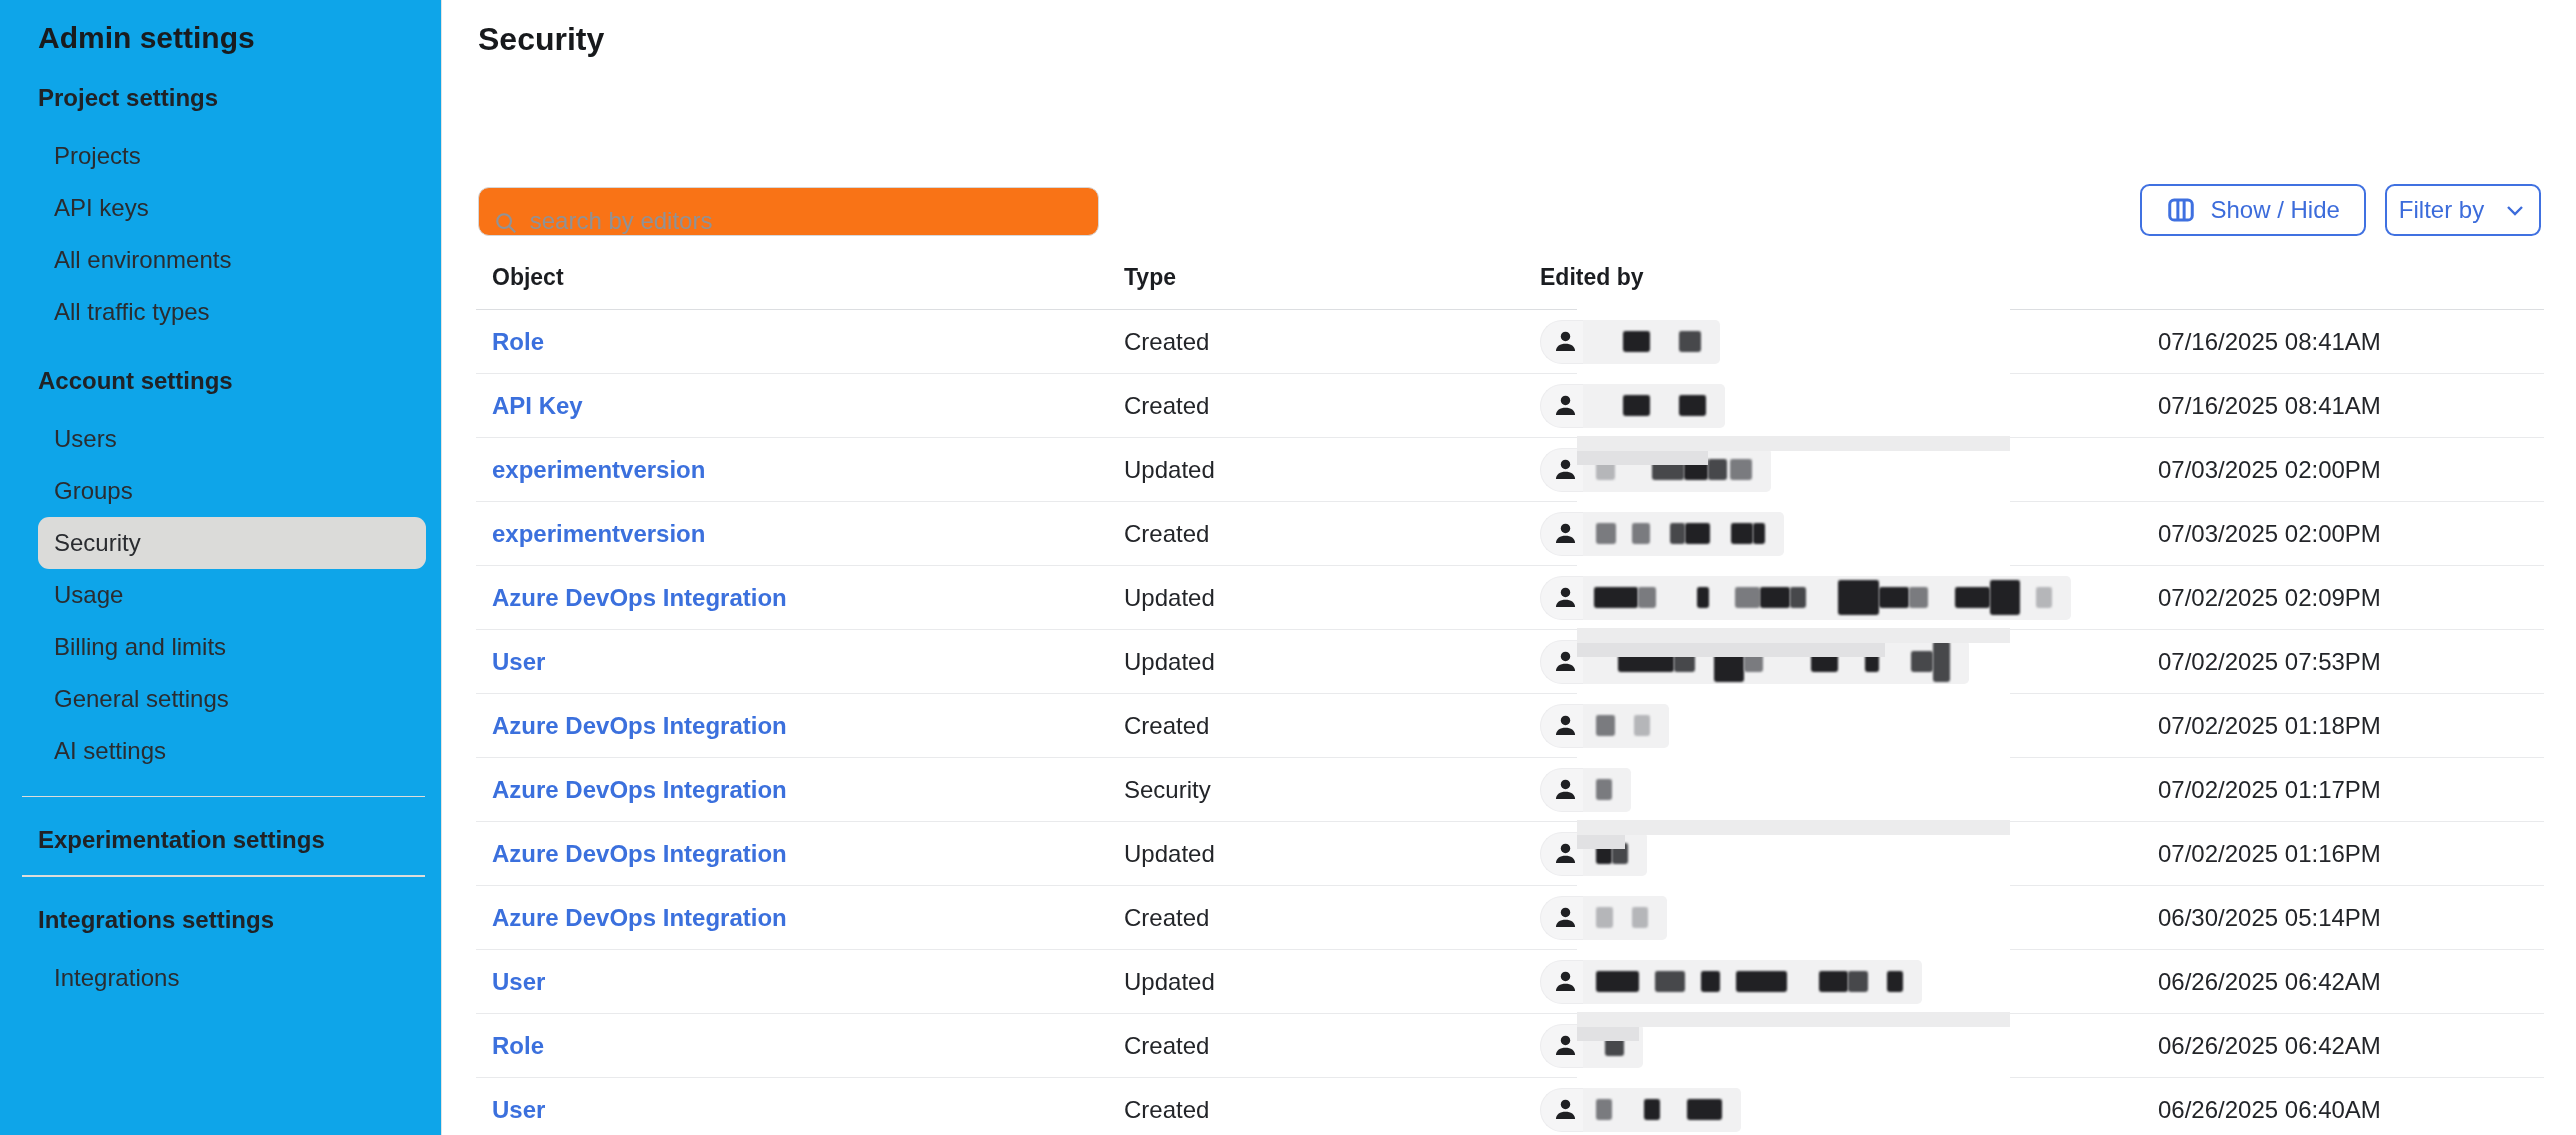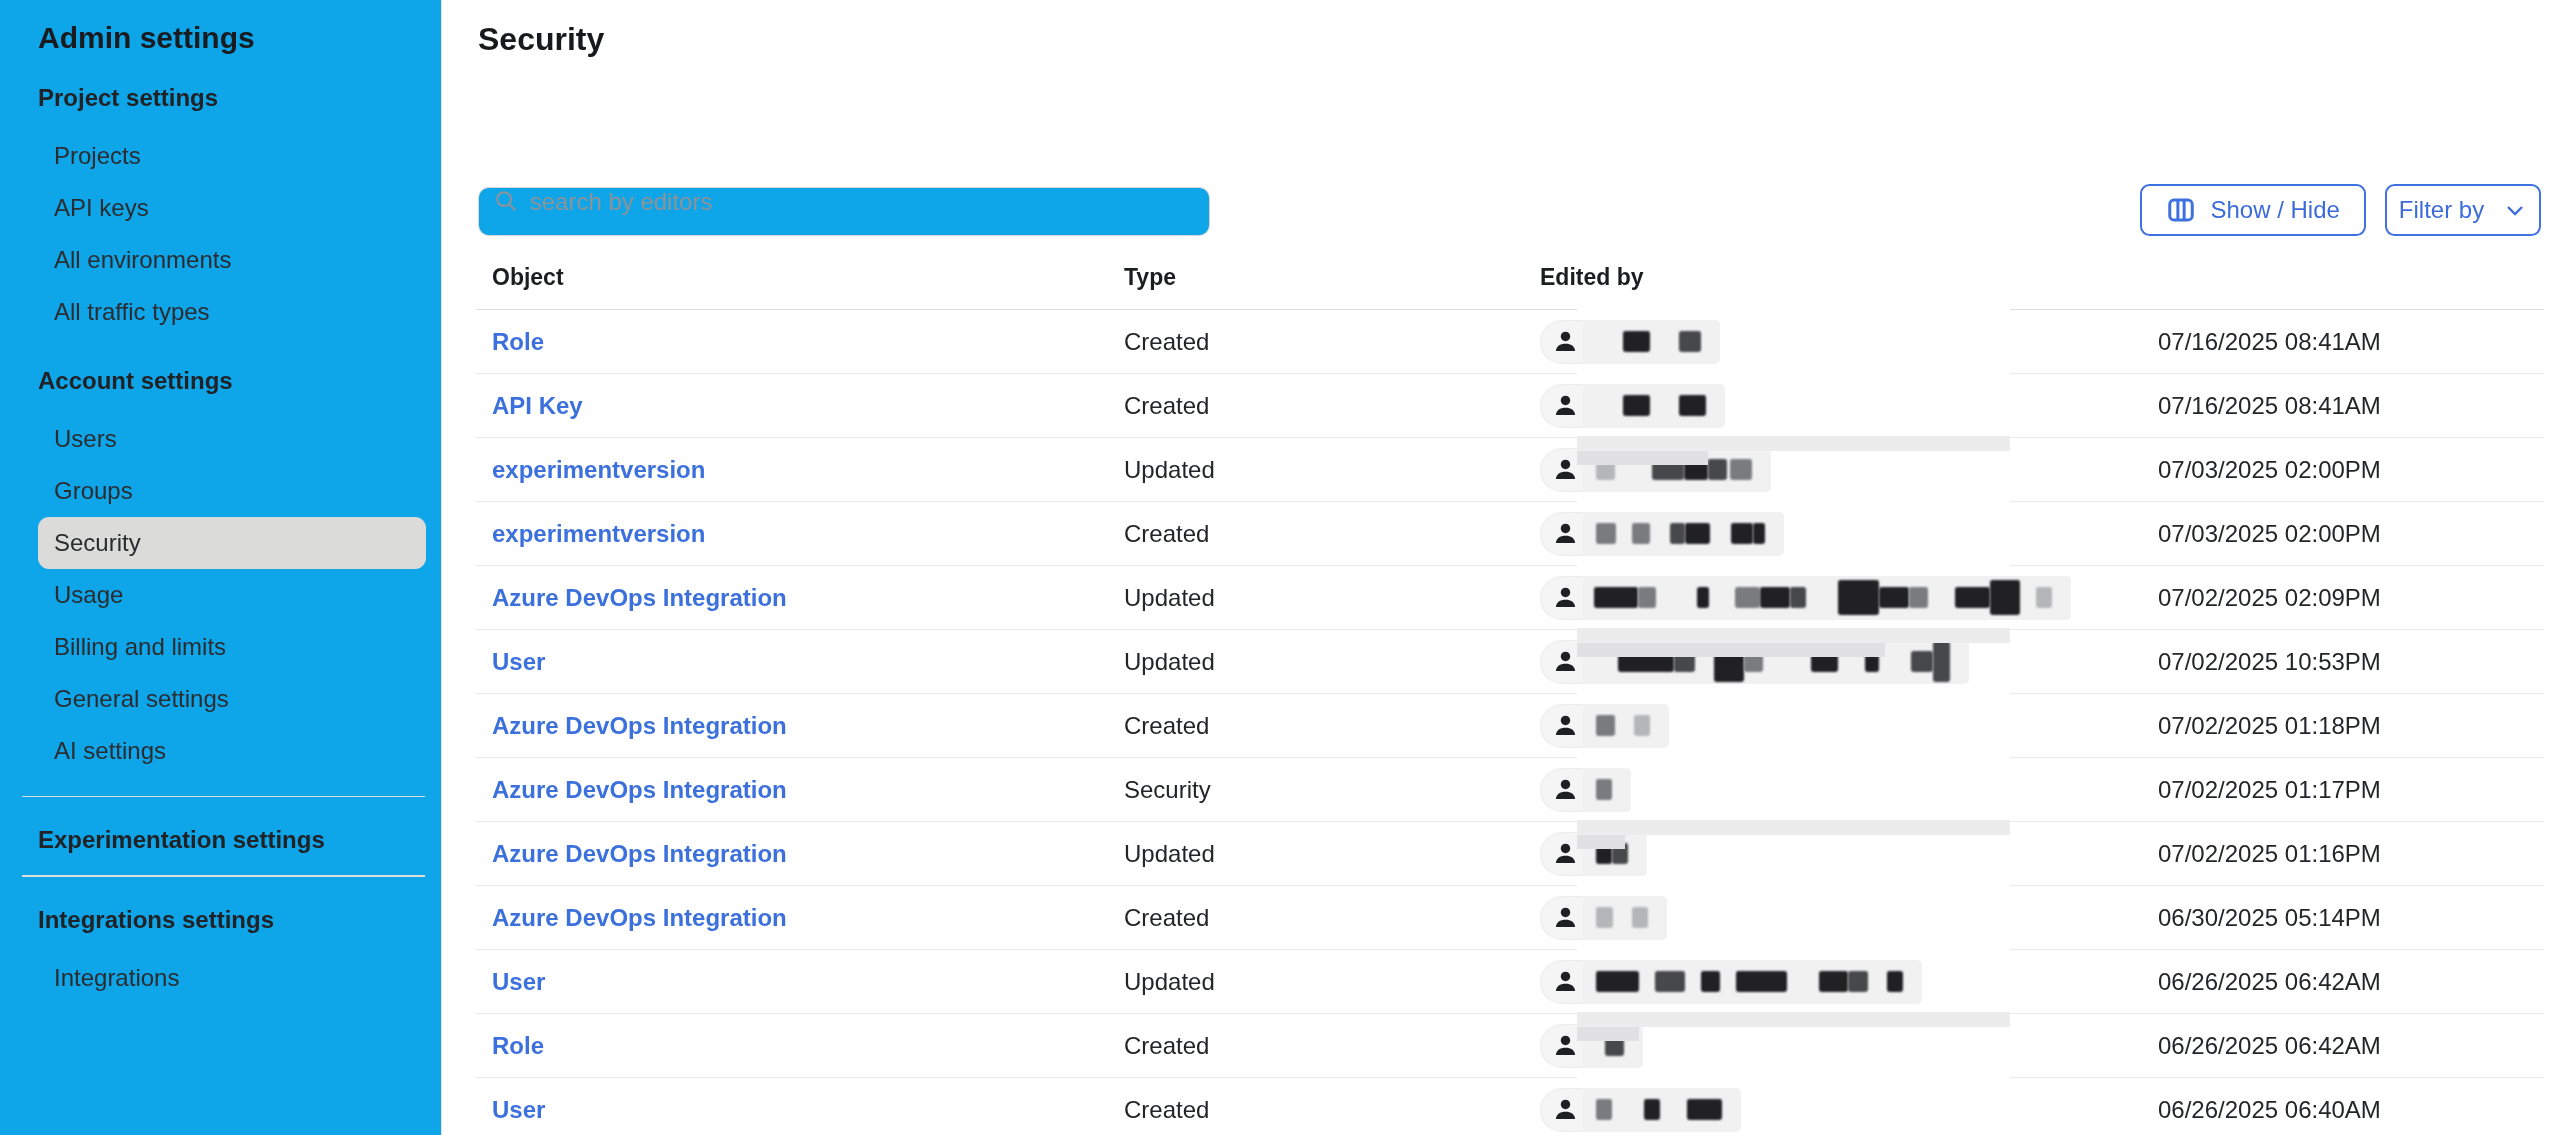--- a/index.html
+++ b/index.html
@@ -23,23 +23,23 @@
   .page-title { position:absolute; left:35px; top:20.6px; font-size:32px; font-weight:700; color:#17191c; }
 
   .tabbar { position:absolute; left:49px; right:32px; top:92px; height:64px;
     border-bottom:1.6px solid #e6e7e9; display:flex; align-items:center; padding-left:17.5px; }
   .tab { height:64px; display:flex; align-items:center; padding:0 20.6px; margin-right:11px;
     font-size:24px; color:#797c82; position:relative; cursor:pointer; white-space:nowrap; }
   .tab.active { color:#141619; font-weight:700; }
   .tab.active::after { content:''; position:absolute; left:0; right:0; bottom:-1.6px;
     height:5.6px; border-radius:3.2px; background:#3c6fdd; }
 
-  .search { position:absolute; left:35px; top:187px; width:732px; height:49px;
-    border:1.6px solid #d6d7d9; border-radius:11px; background:#0ea5e9;
-    display:flex; align-items:flex-start; padding:0 14.3px; }
+  .search { position:absolute; left:35px; top:187px; width:621px; height:49px;
+    border:1.6px solid #d6d7d9; border-radius:11px; background:#f97316;
+    display:flex; align-items:flex-end; padding:0 14.3px; }
   .search input { border:none; outline:none; flex:1; font-size:24px; margin-left:11px;
     font-family:"Liberation Sans", sans-serif; color:#2a2c30; background:transparent; }
   .search input::placeholder { color:#8f9297; }
 
   .btn { position:absolute; top:184px; height:52px; border:2.4px solid #4071e1; border-radius:9.5px;
     color:#3c6cdb; font-size:24px; background:#fff; display:flex; align-items:center;
     justify-content:center; gap:14.3px; cursor:pointer; white-space:nowrap; }
   .btn-showhide { right:210px; width:226px; }
   .btn-filter  { right:35px;  width:156px; gap:19px; }
 
@@ -316,21 +316,21 @@
                 <span class="blk" style="width: 30px; background: rgb(33, 33, 36); margin-left: 19px; height: 41px;"></span>
                 <span class="blk" style="width: 19px; background: rgb(122, 123, 127); margin-left: 0px;"></span>
                 <span class="blk" style="width: 27px; background: rgb(33, 33, 36); margin-left: 48px;"></span>
                 <span class="blk" style="width: 14.3px; background: rgb(33, 33, 36); margin-left: 27px;"></span>
                 <span class="blk" style="width: 22px; background: rgb(71, 72, 75); margin-left: 32px;"></span>
                 <span class="blk" style="width: 17.5px; background: rgb(71, 72, 75); margin-left: 0px; height: 41px;"></span>
               </div>
             </div>
           </div>
           <div class="cell c-time">
-            <span class="time-text">07/02/2025 10:53PM</span>
+            <span class="time-text">07/02/2025 07:53PM</span>
           </div>
         </div>
         <div class="row">
           <div class="cell c-obj">
             <a class="obj-link">Azure DevOps Integration</a>
           </div>
           <div class="cell c-type">
             <span class="type-text">Created</span>
           </div>
           <div class="cell c-edit">

